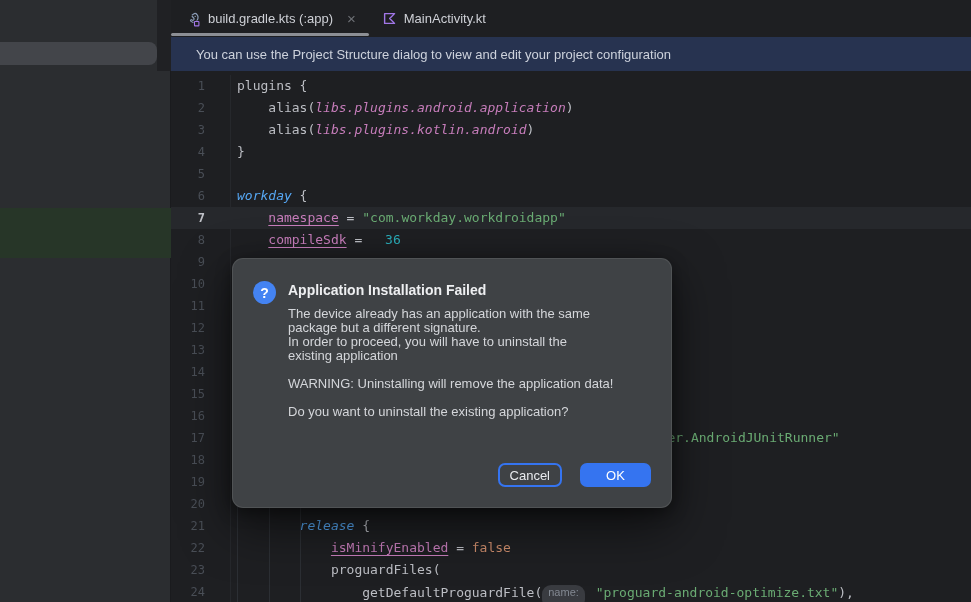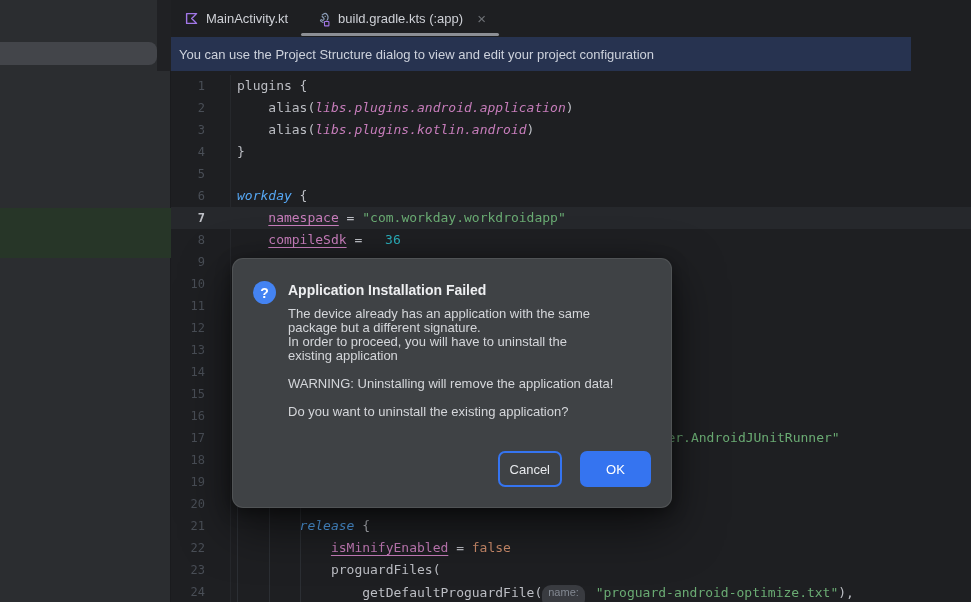--- a/index.html
+++ b/index.html
@@ -42,23 +42,23 @@
     content:""; position:absolute; left:0; right:0; bottom:1px; height:3px;
     background:#8C8F95; border-radius:2px;
   }
   .tab .close {
     margin-left:7px; color:#6E7176; font-size:15px; line-height:1;
   }
   .tab svg { display:block; }
 
   
   .banner {
-    position:absolute; left:171px; top:37px; width:740px; height:34px;
+    position:absolute; left:171px; top:37px; width:800px; height:34px;
     background:#273350; color:#CDD2DC; font-size:13px;
-    display:flex; align-items:center; padding-left:8px;
+    display:flex; align-items:center; padding-left:25px;
   }
 
   
   .editor {
     position:absolute; left:171px; top:71px; width:800px; height:531px;
     padding-top:4px; background:#1E1F22;
   }
   .row {
     display:flex; height:22px; line-height:22px;
     font-family:"DejaVu Sans Mono", monospace; font-size:13px;
@@ -113,21 +113,21 @@
   }
   .dlg-msg {
     font-size:13px; color:#D4D6DA; line-height:14px;
     white-space:pre-line;
   }
   .dlg-buttons {
     position:absolute; right:20px; bottom:20px;
     display:flex; gap:18px; align-items:center;
   }
   .btn {
-    height:36px; border-radius:7px; font-size:13px;
+    height:24px; border-radius:7px; font-size:13px;
     font-family:"Liberation Sans", sans-serif;
     display:flex; align-items:center; justify-content:center;
     cursor:default;
   }
   .btn-cancel {
     background:transparent; border:2px solid #3574F0; color:#E8EAED;
     padding:0 10px; min-width:64px;
   }
   .btn-ok {
     background:#3574F0; border:none; color:#FFFFFF;
@@ -137,40 +137,40 @@
 </head>
 <body>
 
 <div class="left-panel">
   <div class="left-sel-bar"></div>
   <div class="left-green-band"></div>
 </div>
 <div class="top-strip"></div>
 
 <div class="tabbar">
-  <div class="tab">
-    <span>
-      <svg width="15" height="15" viewBox="0 0 16 16">
-        <path d="M2.8 2.8h10.6L8.2 8l5.2 5.2H2.8z" fill="none" stroke="#A277E8" stroke-width="1.5" stroke-linejoin="round"></path>
-      </svg>
-    </span>
-    <span>MainActivity.kt</span>
-  </div>
   <div class="tab active">
     <span>
       <svg width="17" height="16" viewBox="0 0 17 16">
         <path d="M12.6 3.2c1.5 1.5 1.8 3.9.7 5.9-.9 1.6-2.6 2.5-4.3 2.2-.8-.1-1.6-.5-2.2-1.1-.4-.4-.4-1 0-1.3.3-.3.8-.3 1.1 0 .5.5 1.3.5 1.8 0s.5-1.3 0-1.9L8.2 5.5" fill="none" stroke="#8A9BB5" stroke-width="1.2" stroke-linecap="round"></path>
         <path d="M12.6 3.2c-.8-.8-2-.9-2.9-.3l-1.5 1" fill="none" stroke="#8A9BB5" stroke-width="1.2" stroke-linecap="round"></path>
         <circle cx="11.2" cy="5.4" r="0.7" fill="#8A9BB5"></circle>
         <rect x="9.5" y="9.5" width="6" height="6" rx="1" fill="#1E1F22"></rect>
         <rect x="10.5" y="10.5" width="4.4" height="4.4" rx="0.5" fill="none" stroke="#A277E8" stroke-width="1.1"></rect>
       </svg>
     </span>
     <span>build.gradle.kts (:app)</span>
     <span class="close">×</span>
+  </div>
+  <div class="tab">
+    <span>
+      <svg width="15" height="15" viewBox="0 0 16 16">
+        <path d="M2.8 2.8h10.6L8.2 8l5.2 5.2H2.8z" fill="none" stroke="#A277E8" stroke-width="1.5" stroke-linejoin="round"></path>
+      </svg>
+    </span>
+    <span>MainActivity.kt</span>
   </div>
 </div>
 
 <div class="banner">
   <span>You can use the Project Structure dialog to view and edit your project configuration</span>
 </div>
 
 <div class="editor">
   <div>
       <div class="row"><div class="ln">1</div><div class="gut"></div><div class="code"><span class="tk-plain">plugins {</span></div></div>

